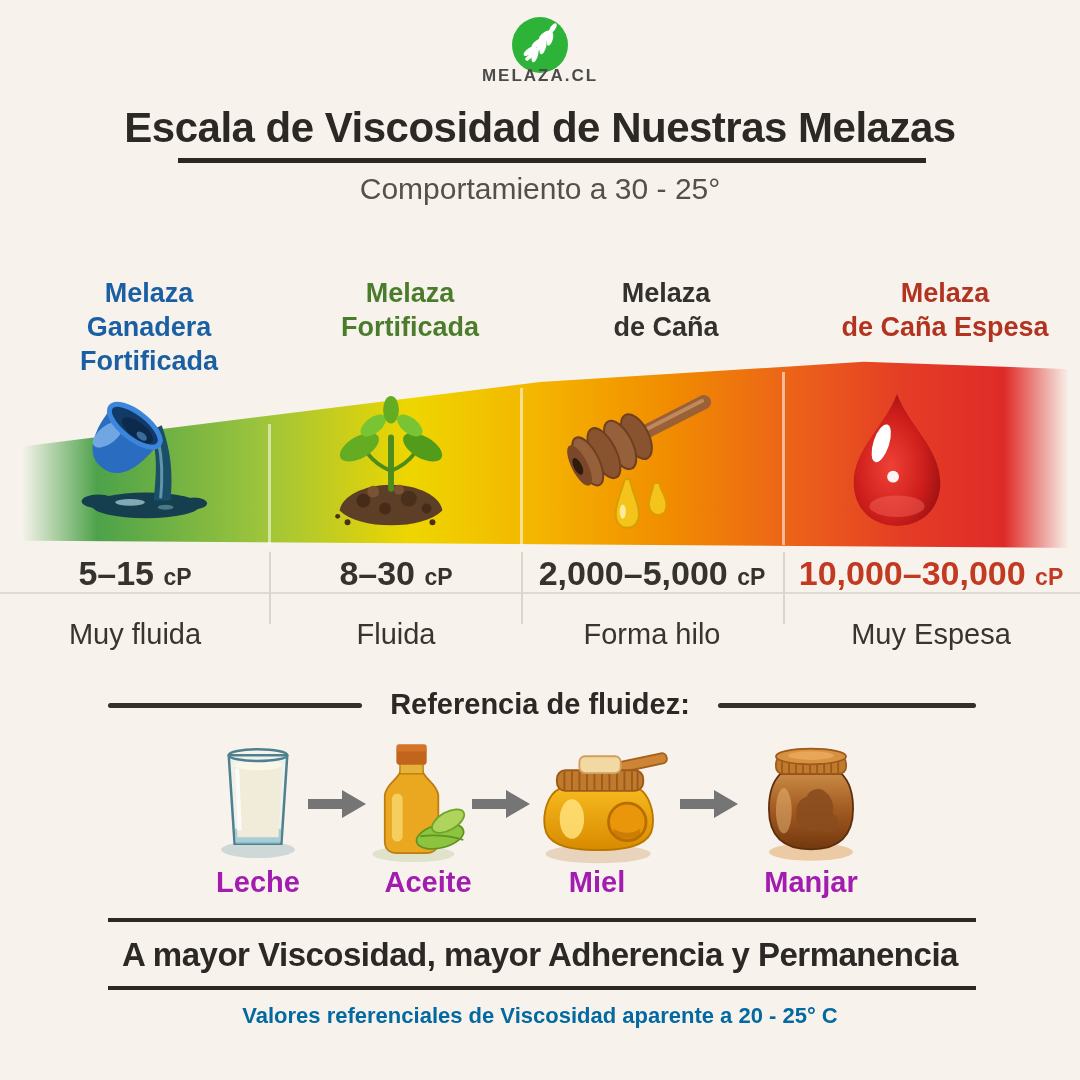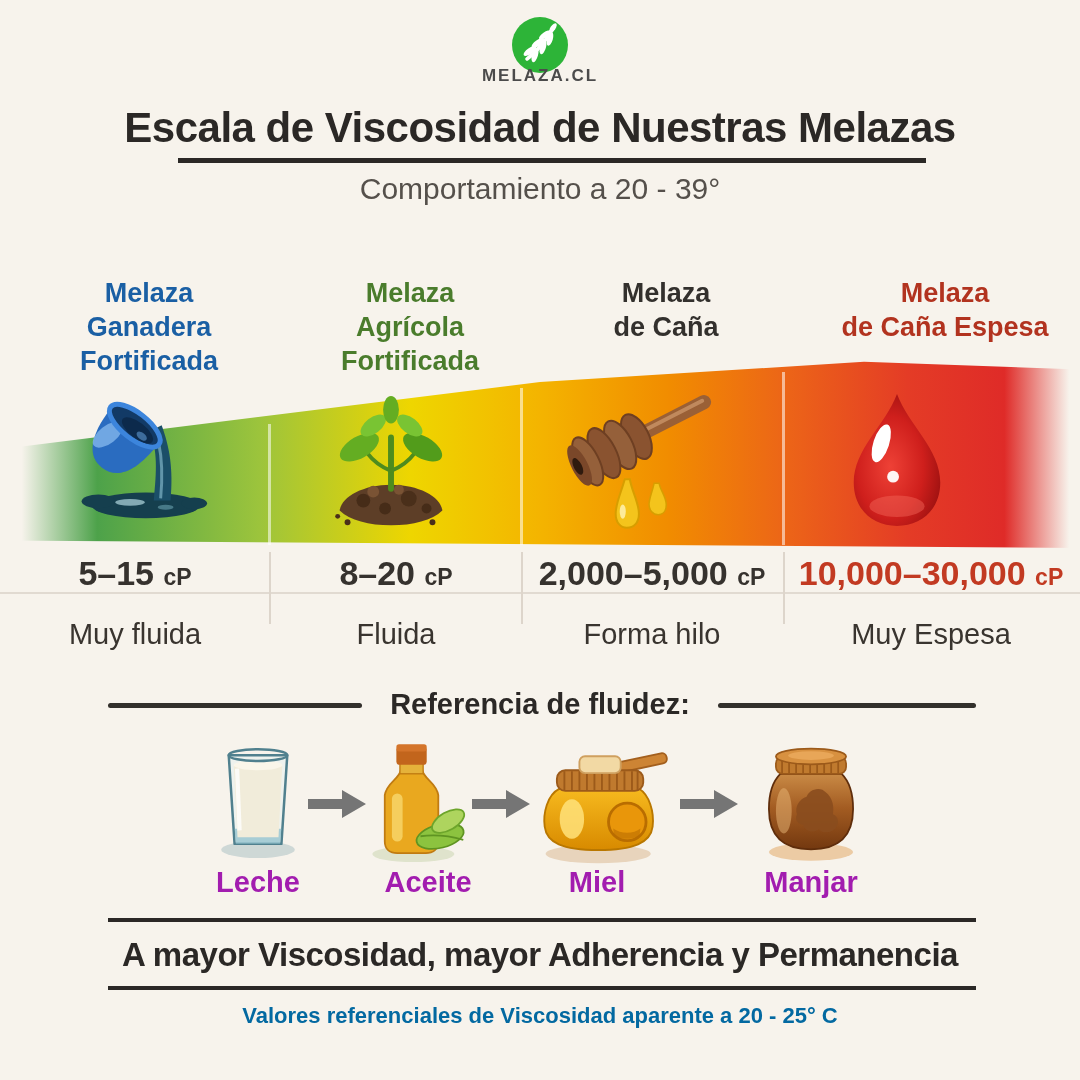--- a/index.html
+++ b/index.html
@@ -108,31 +108,30 @@
     <ellipse cx="34" cy="33" rx="7.5" ry="3" fill="#ffffff" transform="rotate(-74 34 33)"></ellipse>
     <ellipse cx="36" cy="21" rx="7" ry="2.8" fill="#ffffff" transform="rotate(-34 36 21)"></ellipse>
     <ellipse cx="41" cy="25" rx="7" ry="2.8" fill="#ffffff" transform="rotate(-74 41 25)"></ellipse>
     <ellipse cx="44" cy="14" rx="5.5" ry="2.5" fill="#ffffff" transform="rotate(-55 44 14)"></ellipse>
   </svg>
 </div>
 <div class="abs brand">MELAZA.CL</div>
 
 <div class="abs title">Escala de Viscosidad de Nuestras Melazas</div>
 <div class="abs title-rule"></div>
-<div class="abs subtitle">Comportamiento a 20 - 39°</div>
+<div class="abs subtitle">Comportamiento a 30 - 25°</div>
 
 <div class="abs col-grid headers">
   <div class="hcell c1">
     <span class="hline">Melaza</span>
     <span class="hline">Ganadera</span>
     <span class="hline">Fortificada</span>
   </div>
   <div class="hcell c2">
     <span class="hline">Melaza</span>
-    <span class="hline">Agrícola</span>
     <span class="hline">Fortificada</span>
   </div>
   <div class="hcell c3">
     <span class="hline">Melaza</span>
     <span class="hline">de Caña</span>
   </div>
   <div class="hcell c4">
     <span class="hline">Melaza</span>
     <span class="hline">de Caña Espesa</span>
   </div>
@@ -219,21 +218,21 @@
     <ellipse cx="60" cy="122" rx="28" ry="11" fill="#f4695c" opacity="0.45"></ellipse>
   </svg>
 </div>
 
 <div class="abs col-grid values">
   <div class="vcell c1">
     <span>5–15</span>
     <span class="unit">cP</span>
   </div>
   <div class="vcell c2">
-    <span>8–20</span>
+    <span>8–30</span>
     <span class="unit">cP</span>
   </div>
   <div class="vcell c3">
     <span>2,000–5,000</span>
     <span class="unit">cP</span>
   </div>
   <div class="vcell c4">
     <span>10,000–30,000</span>
     <span class="unit">cP</span>
   </div>

